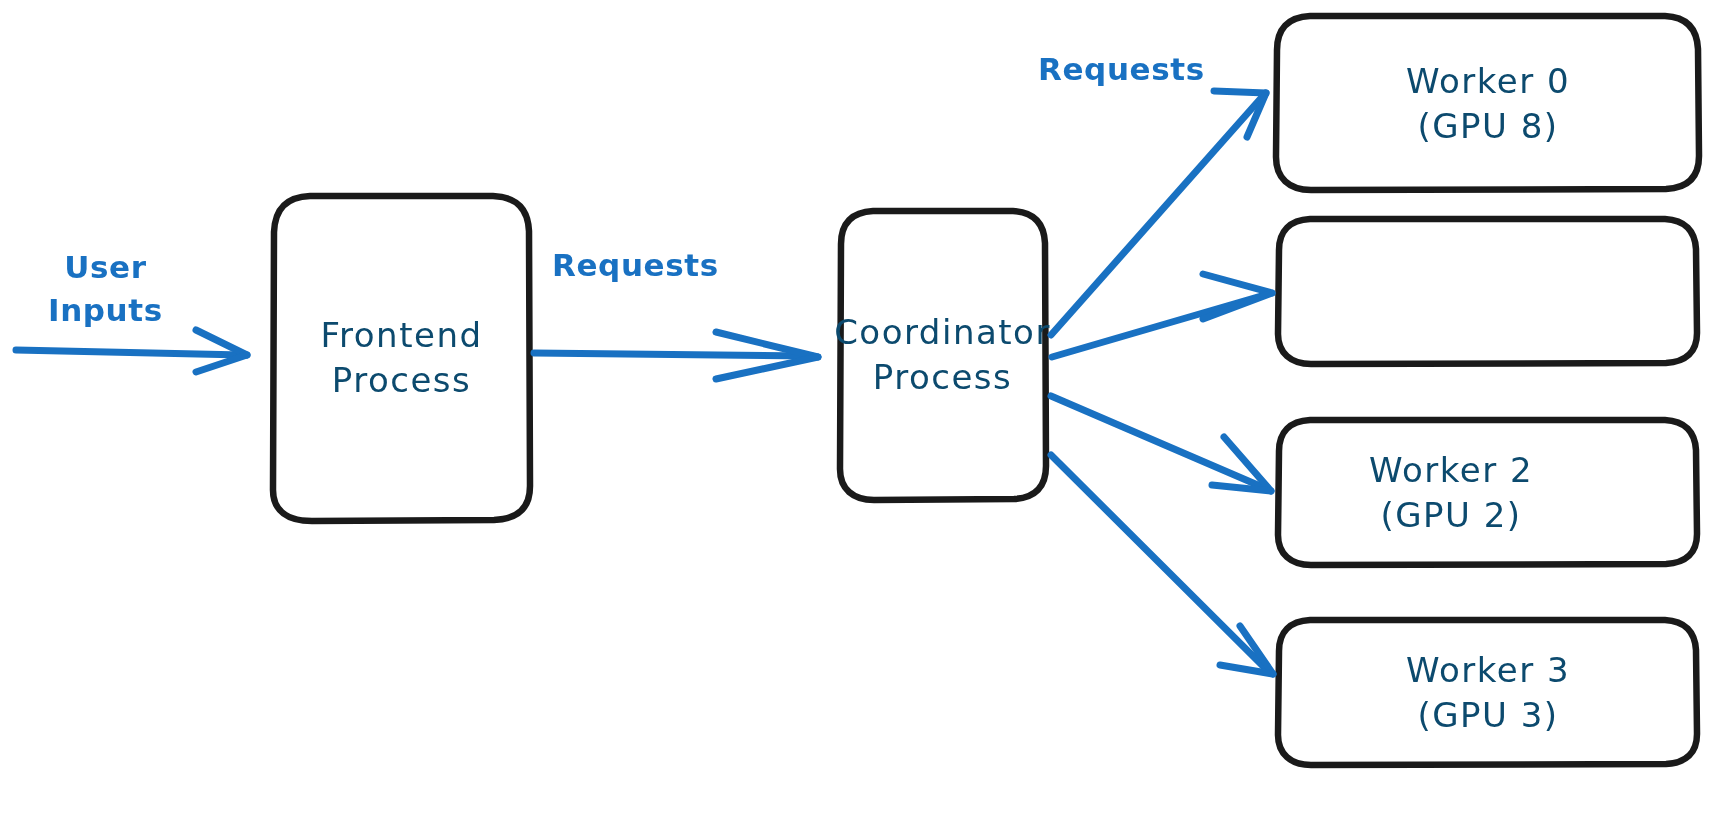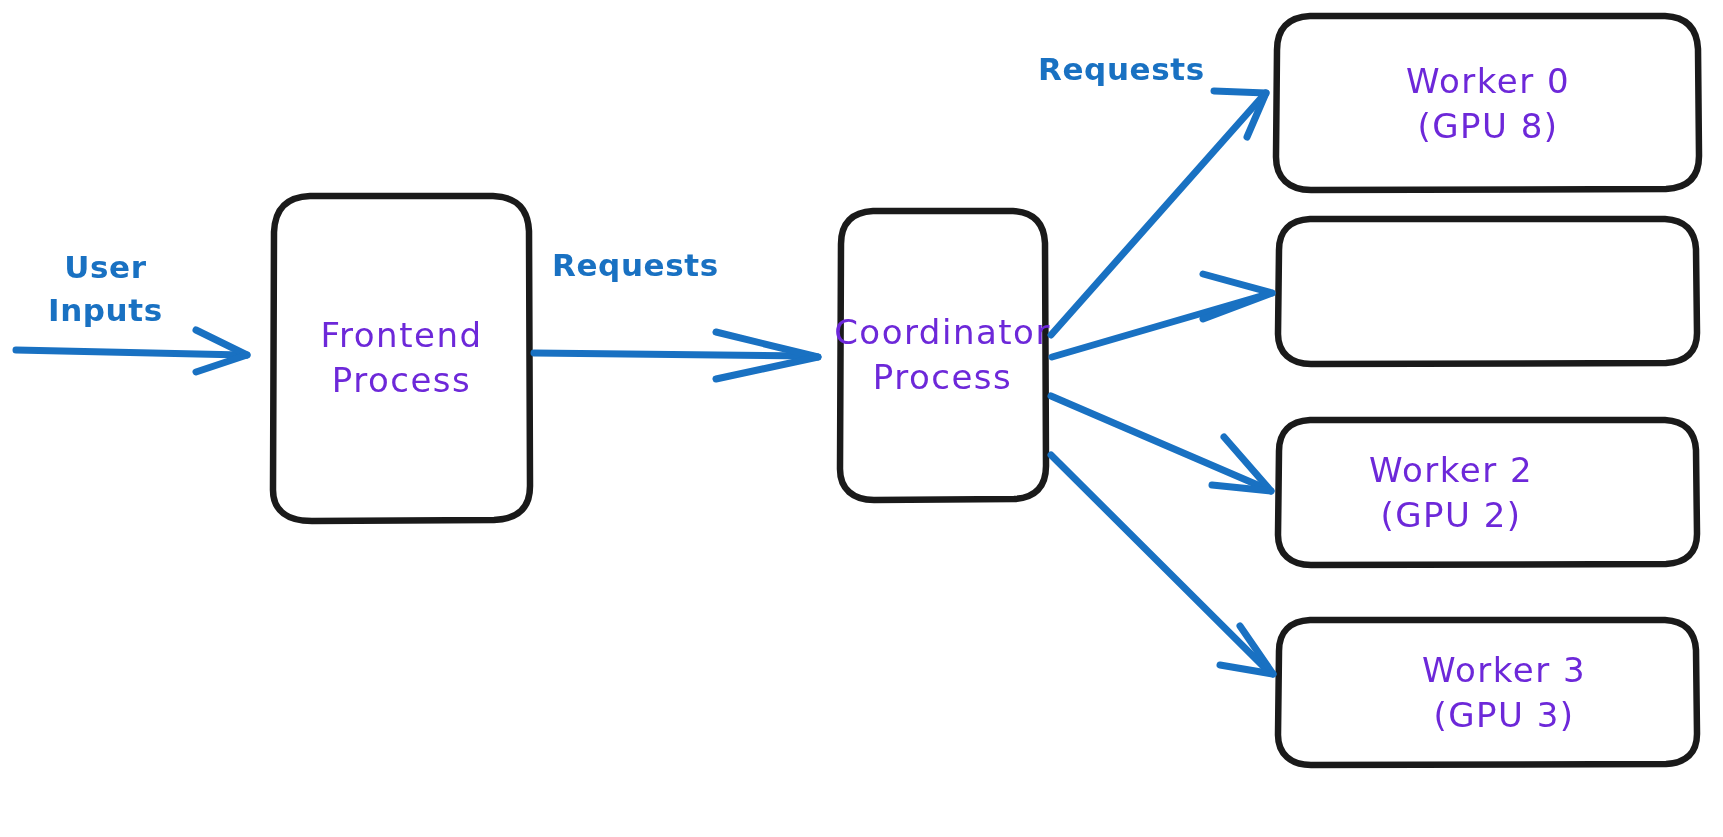--- a/index.html
+++ b/index.html
@@ -24,21 +24,21 @@
   }
 
   
   .node-label {
     position: absolute;
     display: flex;
     flex-direction: column;
     align-items: center;
     justify-content: center;
     text-align: center;
-    color: #6d28d9;
+    color: #0c4a6e;
     font-family: "DejaVu Sans", sans-serif;
     font-size: 34px;
     letter-spacing: 1.5px;
     line-height: 1.32;
     white-space: nowrap;
     pointer-events: none;
   }
   .node-label .ln { display: block; }
 
   
@@ -54,21 +54,21 @@
     white-space: nowrap;
   }
   .edge-label .ln { display: block; }
 
   
   #node-frontend   { left: 273px;  top: 196px; width: 257px; height: 324px; }
   #node-coordinator{ left: 840px;  top: 210px; width: 205px; height: 290px; }
   #node-worker0    { left: 1276px; top: 16px;  width: 424px; height: 175px; }
   #node-worker1    { left: 1276px; top: 219px; width: 424px; height: 145px; }
   #node-worker2    { left: 1276px; top: 420px; width: 350px; height: 145px; }
-  #node-worker3    { left: 1276px; top: 620px; width: 424px; height: 145px; margin-left: 16px; }
+  #node-worker3    { left: 1276px; top: 620px; width: 424px; height: 145px; }
 
   #label-user       { left: 48px;   top: 246px; }
   #label-processed  { left: 552px;  top: 244px; }
   #label-scheduled  { left: 1038px; top: 48px; }
 </style>
 </head>
 <body>
 
 <div id="canvas">
 

